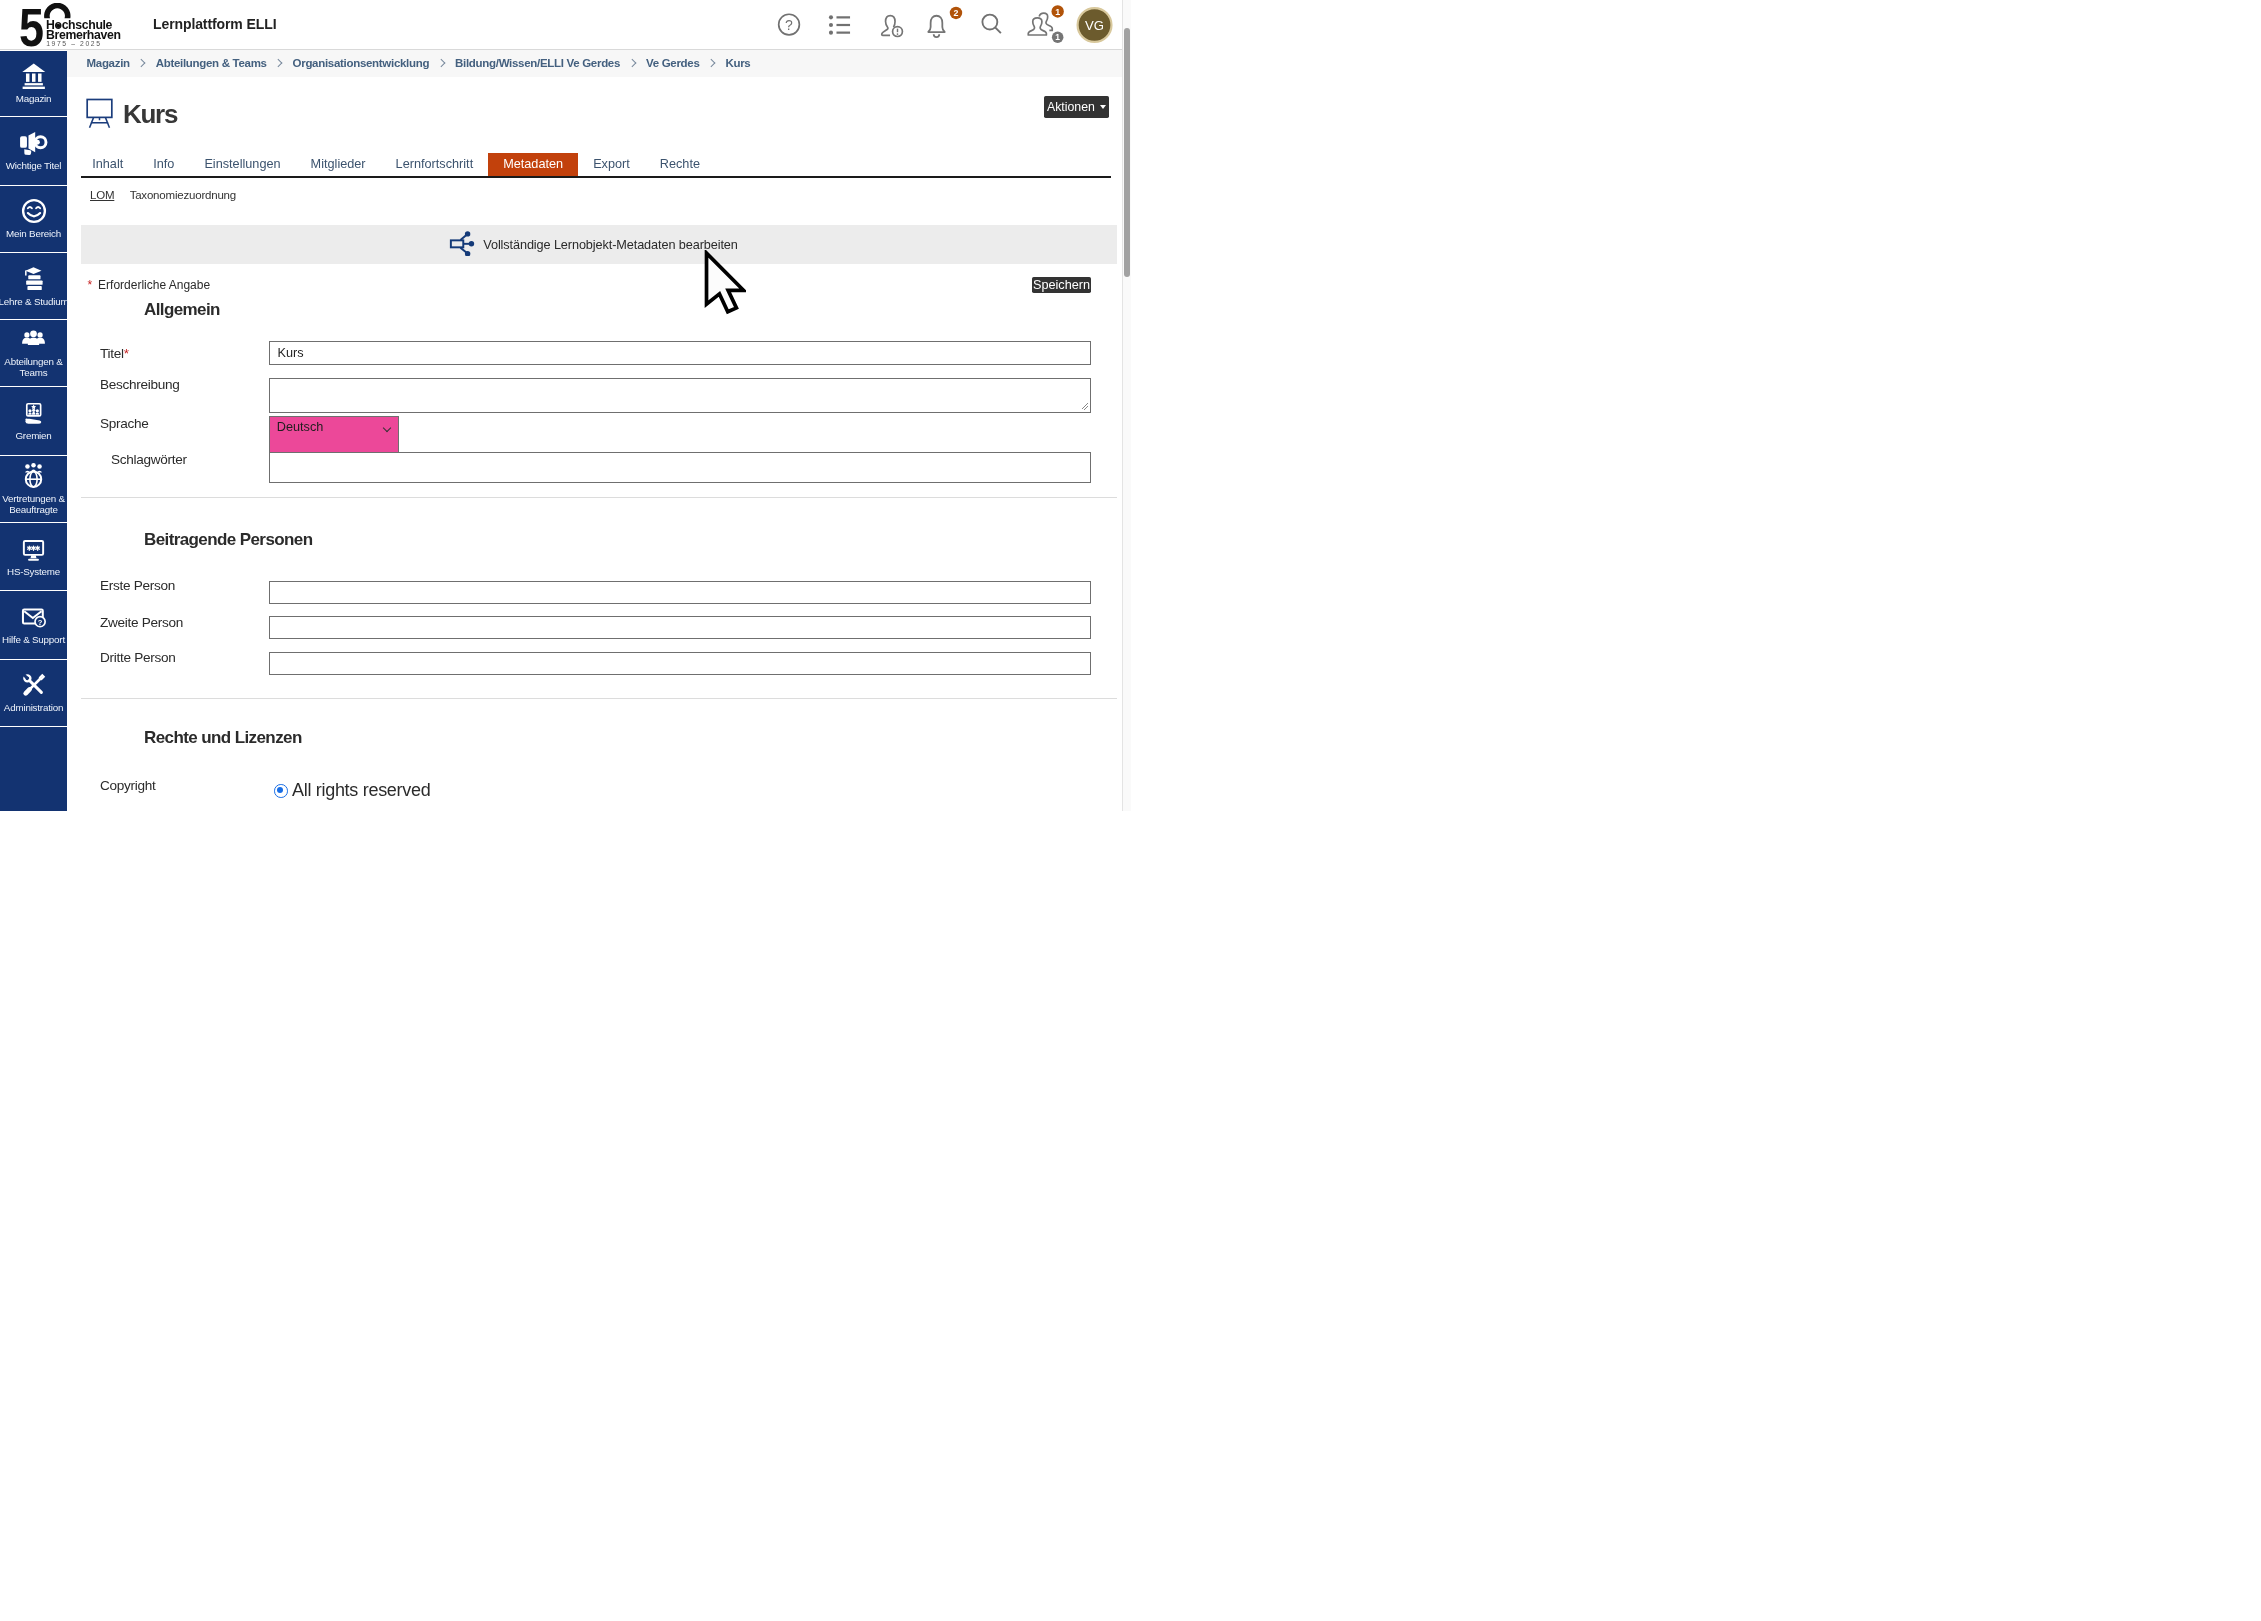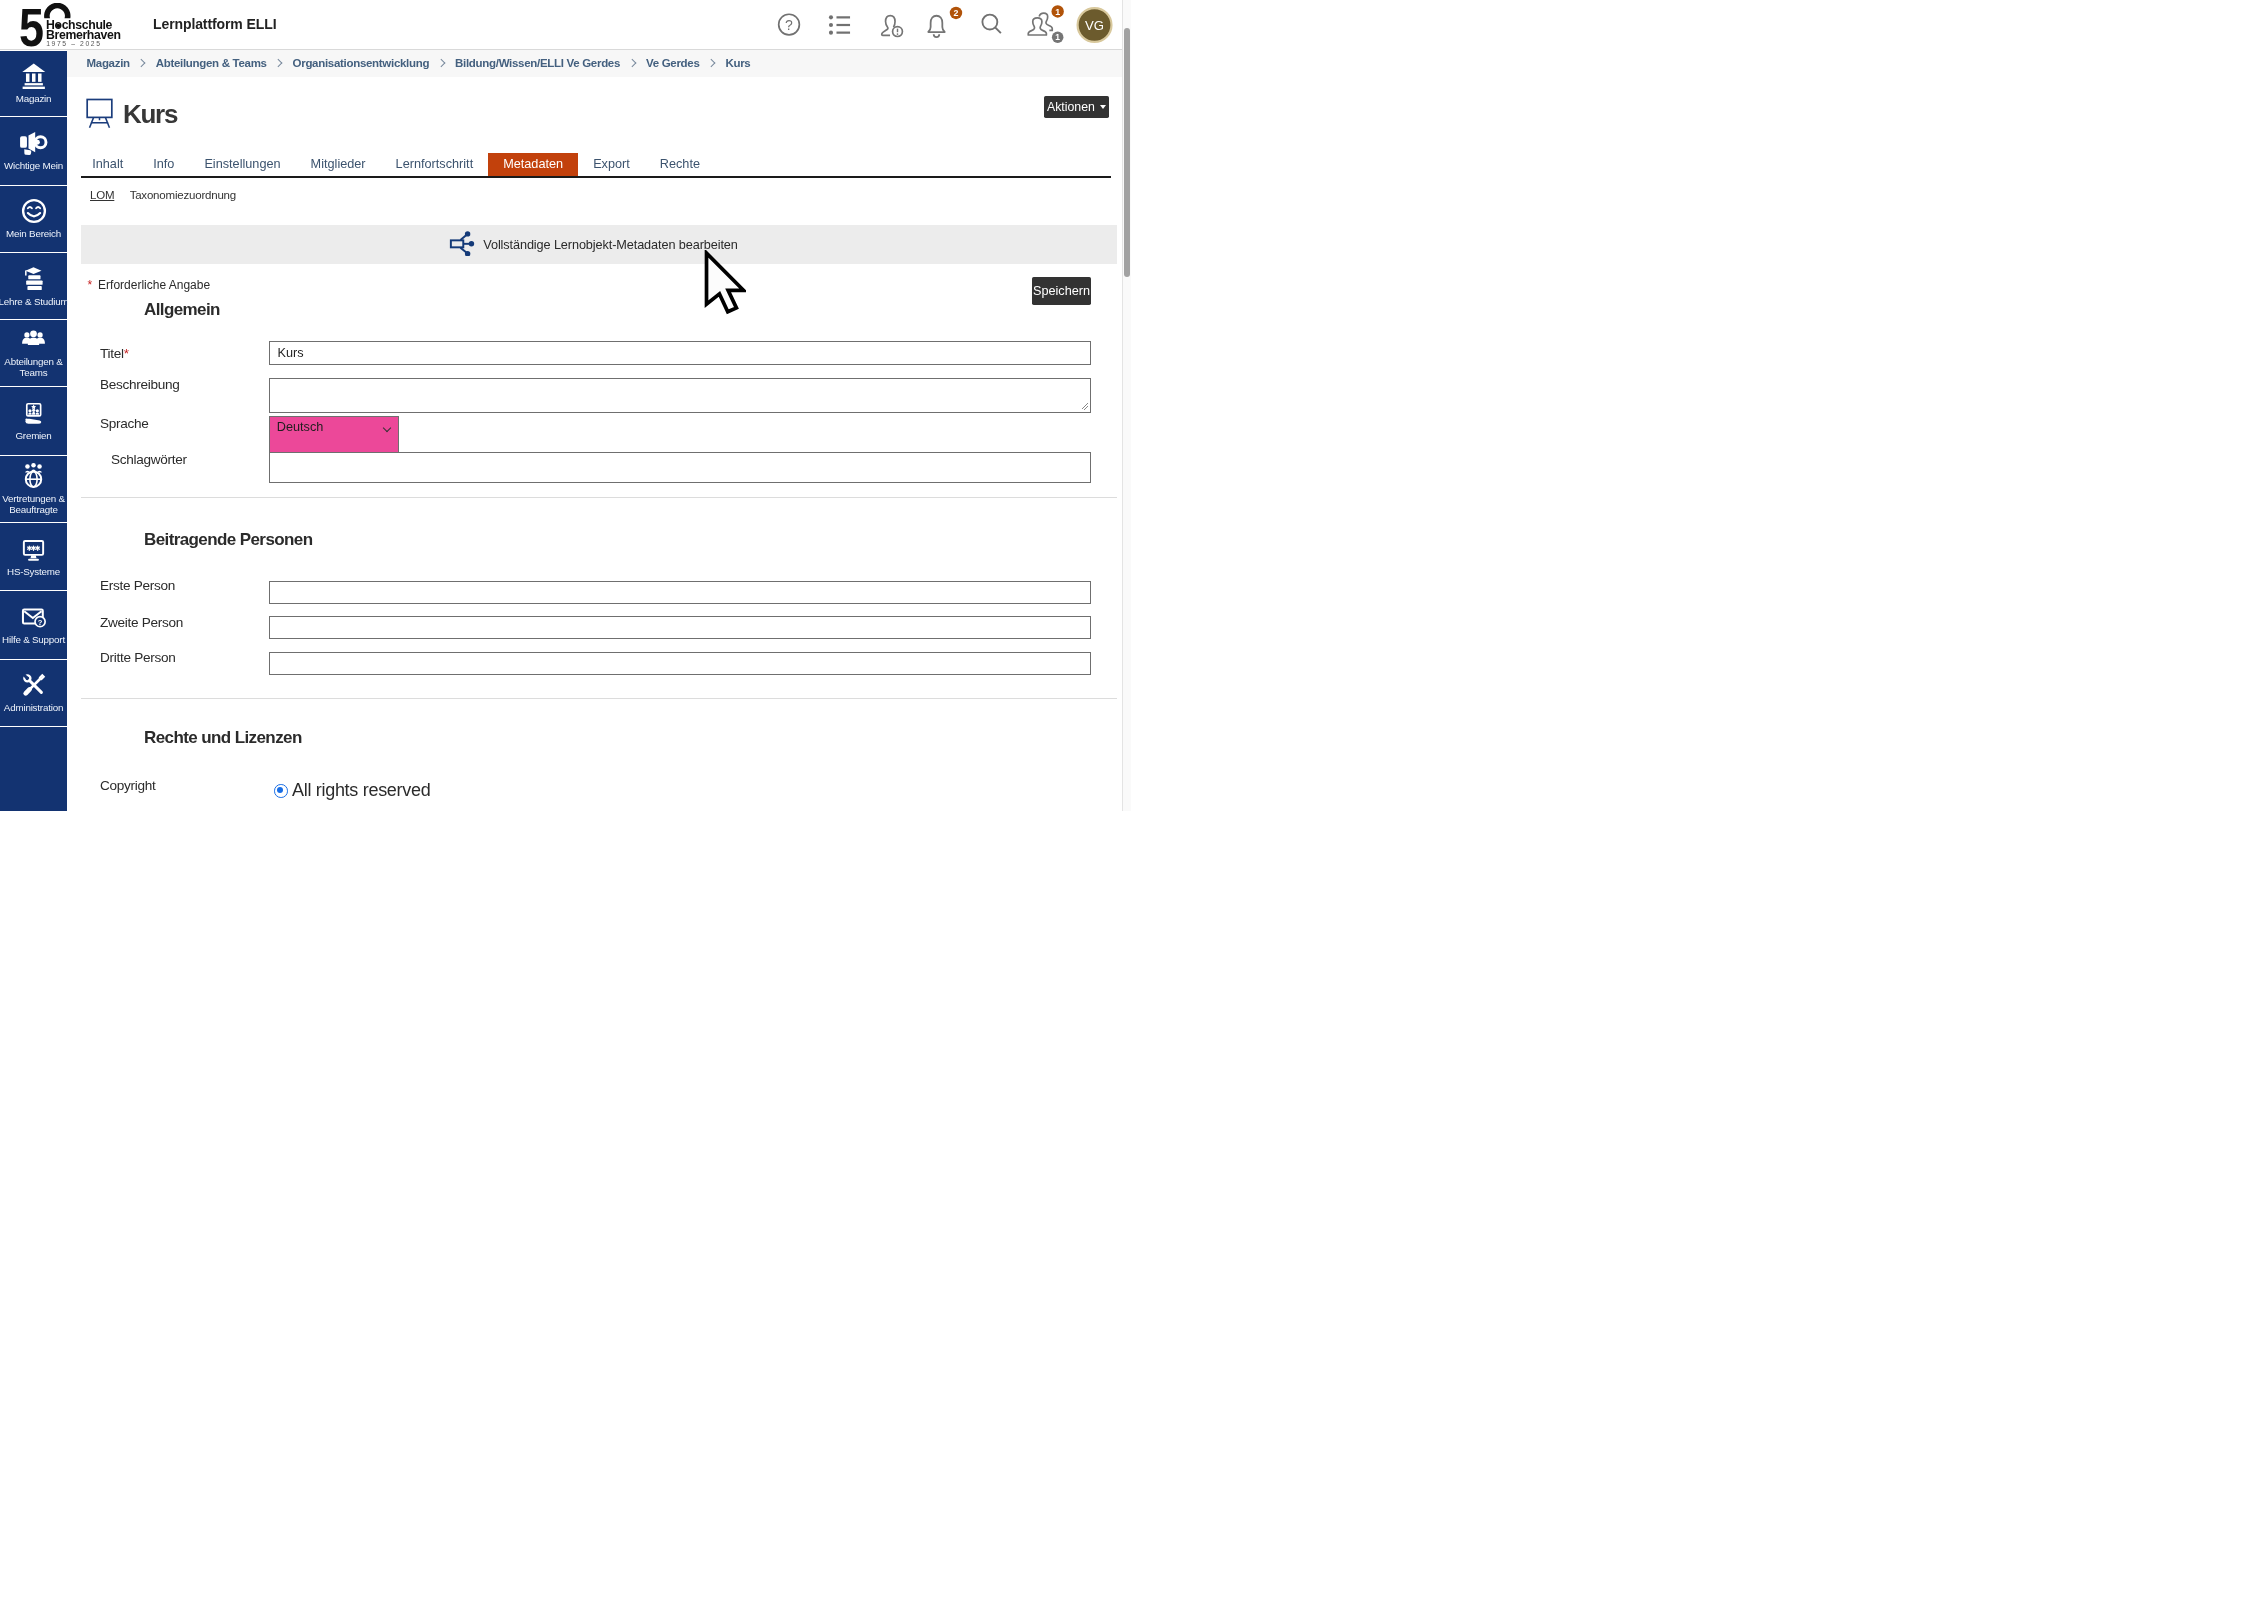--- a/index.html
+++ b/index.html
@@ -40,21 +40,21 @@
 .subtab { font-size:11.5px; letter-spacing:-0.2px; color:#333; }
 .subtab.active { text-decoration:underline; }
 
 
 #banner { position:absolute; left:13.6px; top:174px; width:1036px; height:39px; background:#ececec; display:flex; align-items:center; justify-content:center; gap:8.5px; padding-right:10.2px; }
 #banner span { font-size:12.7px; letter-spacing:-0.1px; color:#2a2a2a; }
 
 
 #requiredrow { position:absolute; left:20.4px; top:227px; font-size:12px; color:#2b2b2b;text-align:right; }
 #requiredrow .red { color:#c62323; margin-right:6px; }
-#savebtn { position:absolute; left:965px; top:226px; width:59px; height:28px; background:#333; color:#fff; font-size:12.7px; border-radius:1.7px; display:flex; align-items:center; justify-content:center; }
+#savebtn { position:absolute; left:965px; top:226px; width:59px; height:16px; background:#333; color:#fff; font-size:12.7px; border-radius:1.7px; display:flex; align-items:center; justify-content:center; }
 .sechead { position:absolute; left:33px; font-size:17px; letter-spacing:-0.6px; font-weight:700; color:#2b2b2b;margin-left:44px; }
 .flabel { position:absolute; left:33px; font-size:13.6px; letter-spacing:-0.3px; color:#2b2b2b; }
 .flabel .red { color:#c62323; }
 .finput { position:absolute; left:202px; width:822px; border:0.8px solid #6f6f6f; background:#fff; }
 .fval { font-size:12.7px; color:#1f1f1f; padding-left:7.6px; }
 .hr { position:absolute; left:13.6px; width:1036px; height:0.8px; background:#dcdcdc; }
 
 
 #langsel { position:absolute; left:202px; top:365px; width:130px; height:38px; border:0.8px solid #6f6f6f; background:#ec4899; }
 #langsel .txt { position:absolute; left:6.8px; top:3.4px; font-size:12.7px; color:#1f1f1f; }
@@ -150,21 +150,21 @@
     <span class="lbl">Magazin</span>
   </div>
   <div class="tile">
     <svg width="29" height="26" viewBox="0 0 34 31">
       <rect x="1" y="7.6" width="8.2" height="13.6" rx="2.2" fill="#fff"></rect>
       <path d="M11 6.6 L19 2.4 L19 26.4 L11 22.2 Z" fill="#fff"></path>
       <circle cx="25.4" cy="14.6" r="6.5" fill="none" stroke="#fff" stroke-width="3.5"></circle>
       <circle cx="21.7" cy="14.6" r="2.9" fill="#fff"></circle>
       <path d="M6 23 L13 24.2 Q14.6 24.6 14.3 26.3 L13.9 28.3 Q13.6 30 11.8 29.9 L8 29.6 Q6.2 29.4 6.1 27.6 Z" fill="#fff"></path>
     </svg>
-    <span class="lbl">Wichtige Mein</span>
+    <span class="lbl">Wichtige Titel</span>
   </div>
   <div class="tile">
     <svg width="26" height="26" viewBox="0 0 31 31">
       <circle cx="15.5" cy="15.5" r="13" fill="none" stroke="#fff" stroke-width="2.8"></circle>
       <path d="M8.2 12.2 Q10.6 9.2 13 12.2" fill="none" stroke="#fff" stroke-width="2.3" stroke-linecap="round"></path>
       <path d="M18 12.2 Q20.4 9.2 22.8 12.2" fill="none" stroke="#fff" stroke-width="2.3" stroke-linecap="round"></path>
       <path d="M8.2 18 Q15.5 25.8 22.8 18" fill="none" stroke="#fff" stroke-width="2.6" stroke-linecap="round"></path>
     </svg>
     <span class="lbl">Mein Bereich</span>
   </div>

